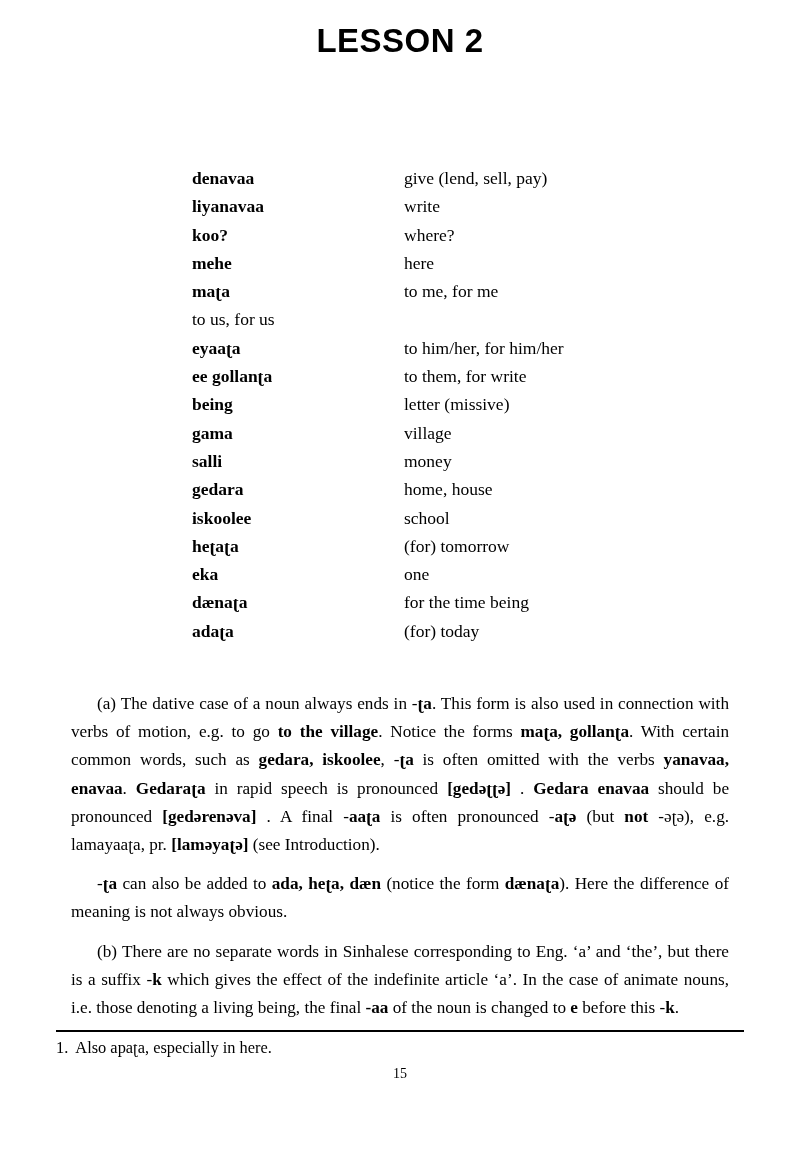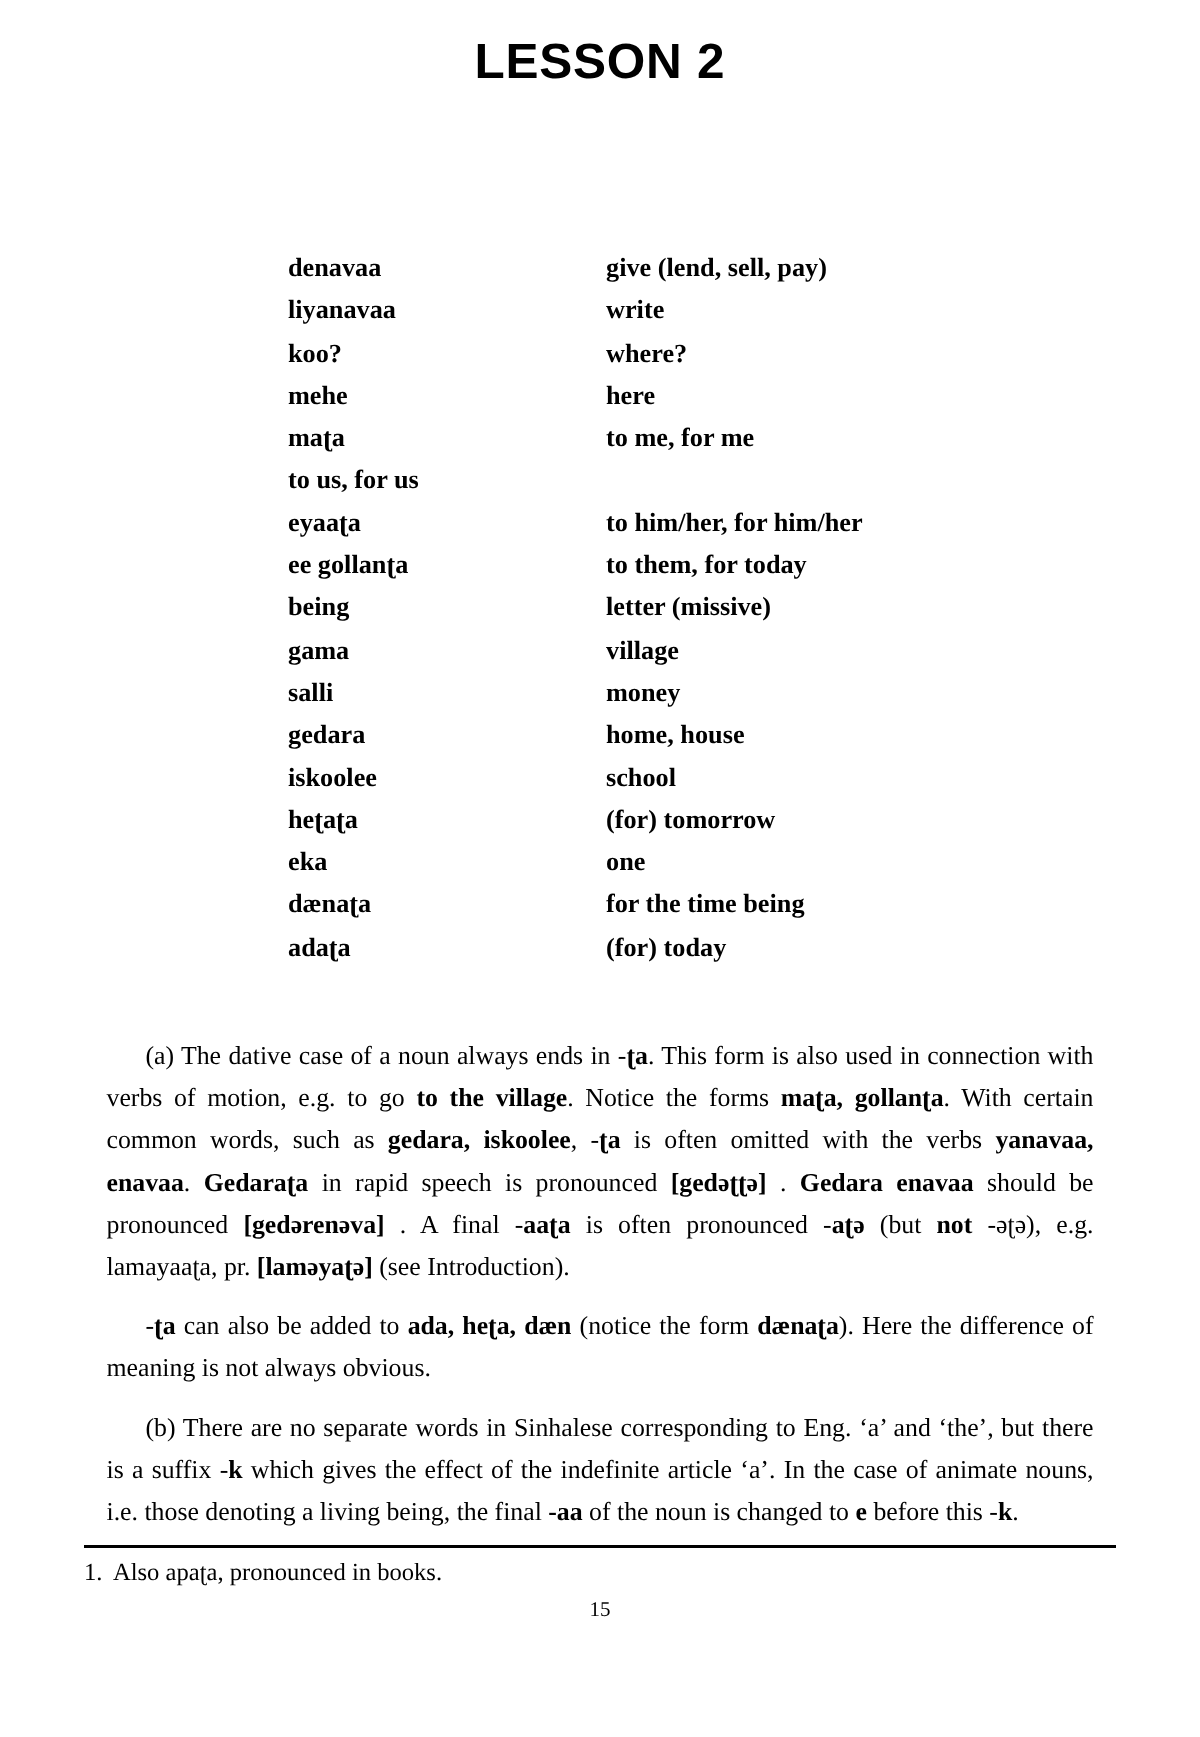--- a/index.html
+++ b/index.html
@@ -52,21 +52,21 @@
     font-size: 17.5px;
     justify-content: flex-end;
   }
   .vocab-term {
     width: 212px;
     flex: 0 0 212px;
     font-weight: bold;
   }
   .vocab-gloss {
     flex: 1 1 auto;
-    font-weight: bold;
+    font-weight: normal;
   }
   .fn-ref {
     font-size: 11px;
     vertical-align: super;
     font-weight: bold;
   }
 
   
   .body-text {
     position: absolute;
@@ -148,21 +148,21 @@
     </div>
     <div class="vocab-row">
       <span class="vocab-gloss">to us, for us</span>
     </div>
     <div class="vocab-row">
       <span class="vocab-term">eyaaʈa</span>
       <span class="vocab-gloss">to him/her, for him/her</span>
     </div>
     <div class="vocab-row">
       <span class="vocab-term">ee gollanʈa</span>
-      <span class="vocab-gloss">to them, for today</span>
+      <span class="vocab-gloss">to them, for write</span>
     </div>
     <div class="vocab-row">
       <span class="vocab-term">being</span>
       <span class="vocab-gloss">letter (missive)</span>
     </div>
     <div class="vocab-row">
       <span class="vocab-term">gama</span>
       <span class="vocab-gloss">village</span>
     </div>
     <div class="vocab-row">
@@ -202,18 +202,18 @@
 
     <p class="tight"><span>-</span><b>ʈa</b><span> can also be added to </span><b>ada, heʈa, dæn</b><span> (notice the form </span><b>dænaʈa</b><span>). Here the difference of meaning is not always obvious.</span></p>
 
     <p><span>(b)</span><span> There are no separate words in Sinhalese corresponding to Eng. ‘a’ and ‘the’, but there is a suffix -</span><b>k</b><span> which gives the effect of the indefinite article ‘a’. In the case of animate nouns, i.e. those denoting a living being, the final </span><b>-aa</b><span> of the noun is changed to </span><b>e</b><span> before this -</span><b>k</b><span>.</span></p>
 
   </div>
 
   <div class="footnote-rule"></div>
 
   <div class="footnote">
-    <span class="fn-num">1.</span><span>Also apaʈa, pronounced in books.</span>
+    <span class="fn-num">1.</span><span>Also apaʈa, especially in here.</span>
   </div>
 
   <div class="page-number">15</div>
 
 </div>
 
 </body></html>

